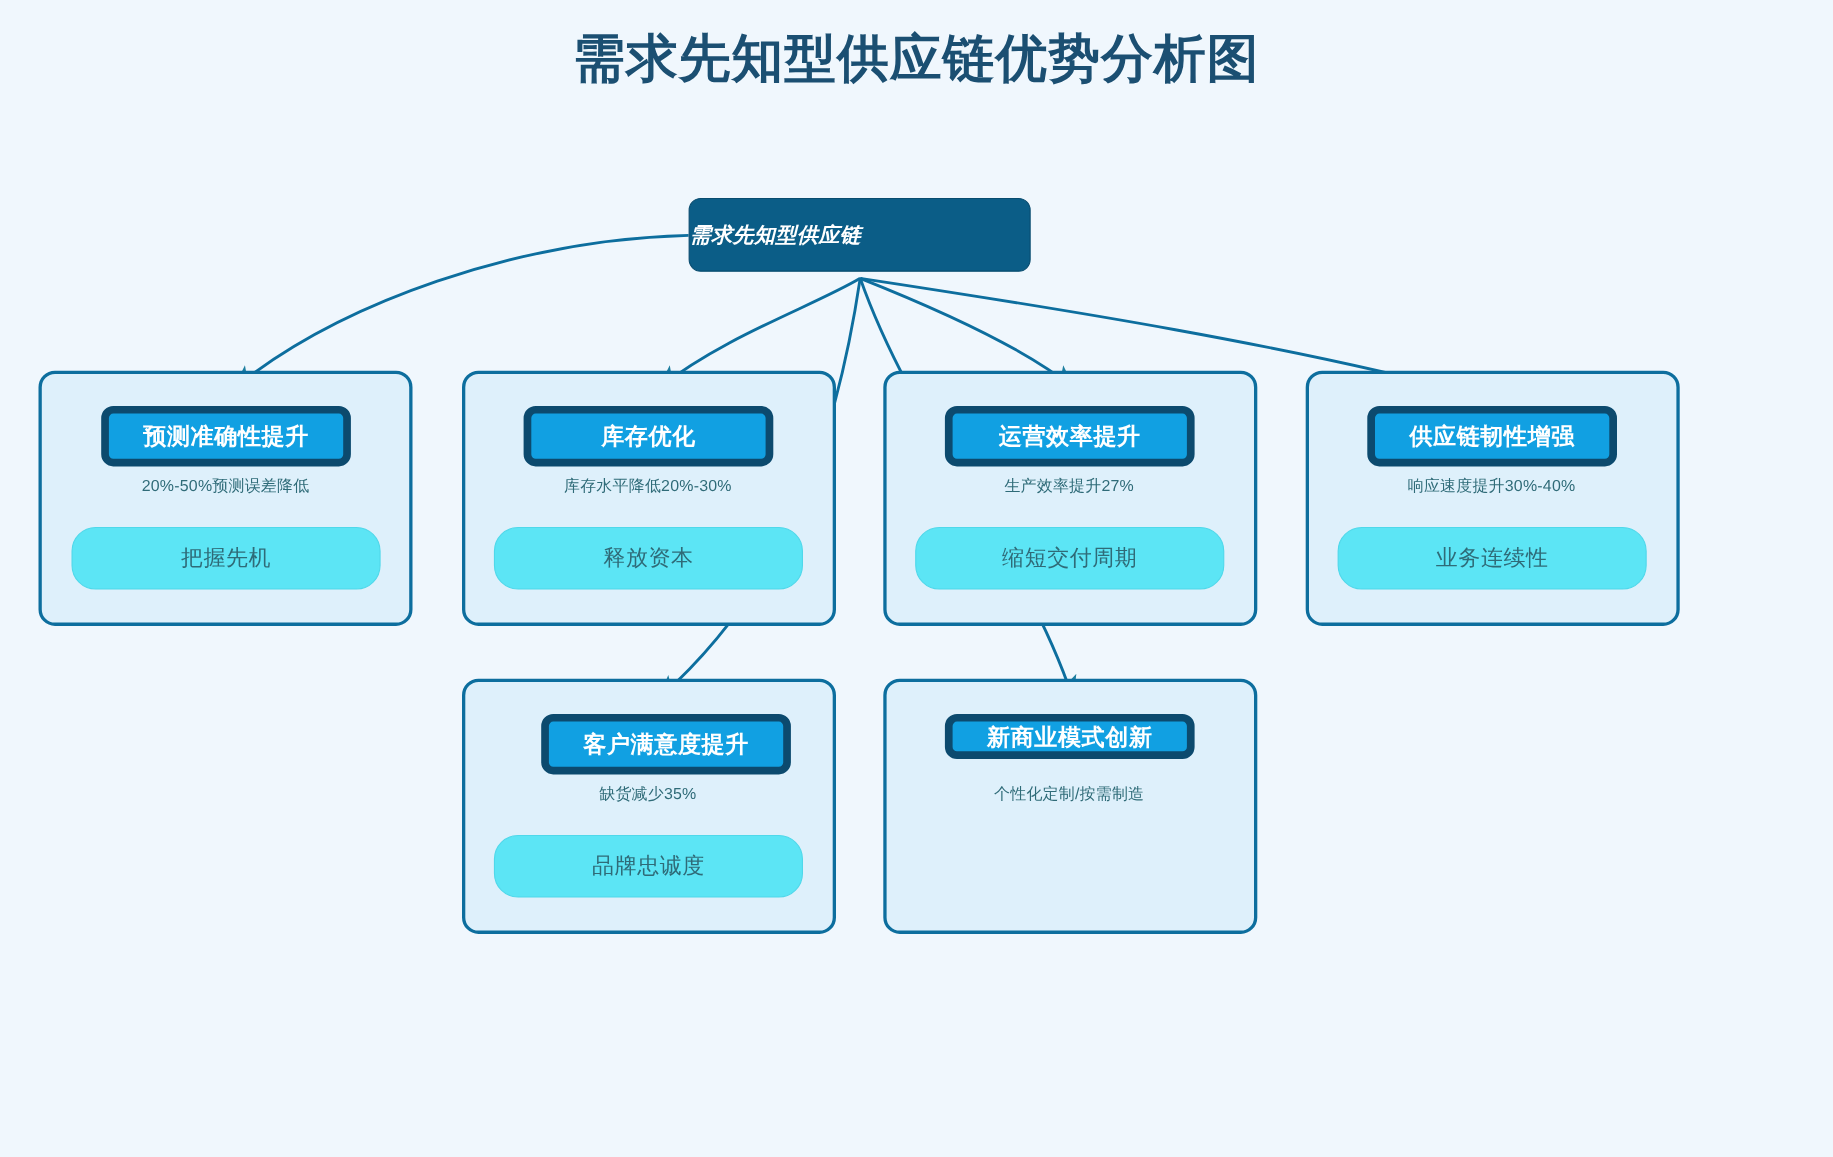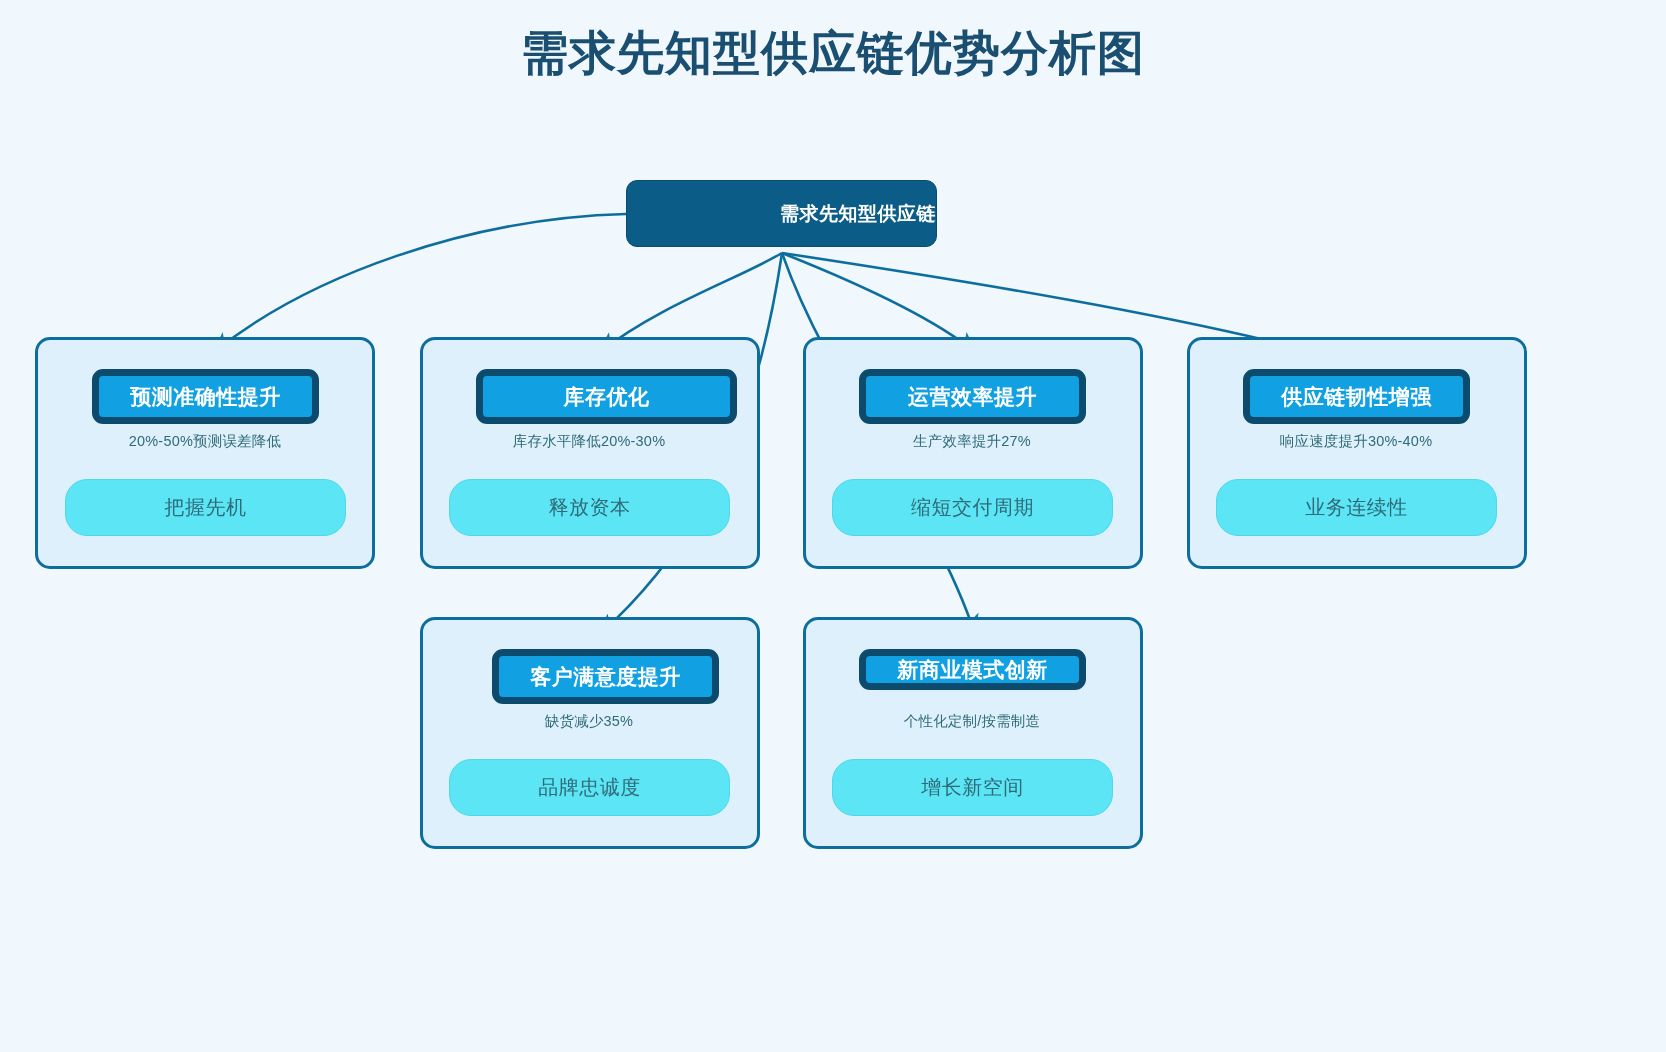--- a/index.html
+++ b/index.html
@@ -67,28 +67,29 @@
     color: #2f6b78;
     font-size: 20px;
     font-weight: normal;
     letter-spacing: 0.5px;
   }
   .node-root {
     position: absolute;
     box-sizing: border-box;
     display: flex;
     align-items: center;
-    justify-content: flex-end;
+    justify-content: flex-start;
     background: #0b5d87;
     border: 1px solid #094c6f;
     border-radius: 11px;
     color: #ffffff;
     font-size: 19px;
     font-weight: bold;
     letter-spacing: 0.5px;
+    font-style: italic;
   }
   .edge-label {
     position: absolute;
     font-size: 14.5px;
     color: #2f6b78;
     white-space: nowrap;
     text-align: center;
     letter-spacing: 0.2px;
     font-weight: normal;
   }
@@ -133,21 +134,21 @@
   <div class="cluster" style="left:35px; top:337px; width:340px; height:232px;"></div>
   <div class="node node-primary" style="left:92px; top:369px; width:227px; height:55px;">
     <span>预测准确性提升</span>
   </div>
   <div class="edge-label" style="left:55px; top:432px; width:300px;">20%-50%预测误差降低</div>
   <div class="node node-secondary" style="left:65px; top:479px; width:281px; height:57px;">
     <span>把握先机</span>
   </div>
 
   <div class="cluster" style="left:420px; top:337px; width:340px; height:232px;"></div>
-  <div class="node node-primary" style="left:476px; top:369px; width:261px; height:55px;">
+  <div class="node node-primary" style="left:476px; top:369px; width:227px; height:55px;">
     <span>库存优化</span>
   </div>
   <div class="edge-label" style="left:439px; top:432px; width:300px;">库存水平降低20%-30%</div>
   <div class="node node-secondary" style="left:449px; top:479px; width:281px; height:57px;">
     <span>释放资本</span>
   </div>
 
   <div class="cluster" style="left:803px; top:337px; width:340px; height:232px;"></div>
   <div class="node node-primary" style="left:859px; top:369px; width:227px; height:55px;">
     <span>运营效率提升</span>
@@ -173,21 +174,18 @@
   <div class="edge-label" style="left:439px; top:712px; width:300px;">缺货减少35%</div>
   <div class="node node-secondary" style="left:449px; top:759px; width:281px; height:57px;">
     <span>品牌忠诚度</span>
   </div>
 
   <div class="cluster" style="left:803px; top:617px; width:340px; height:232px;"></div>
   <div class="node node-primary" style="left:859px; top:649px; width:227px; height:41px;">
     <span>新商业模式创新</span>
   </div>
   <div class="edge-label" style="left:822px; top:712px; width:300px;">个性化定制/按需制造</div>
-  <div class="node node-secondary" style="left:832px; top:759px; width:281px; height:57px;">
-    <span>增长新空间</span>
-  </div>
 
   <div class="node-root" style="left:626px; top:180px; width:311px; height:67px;">
     <span>需求先知型供应链</span>
   </div>
 
 </div>
 
 </body></html>

